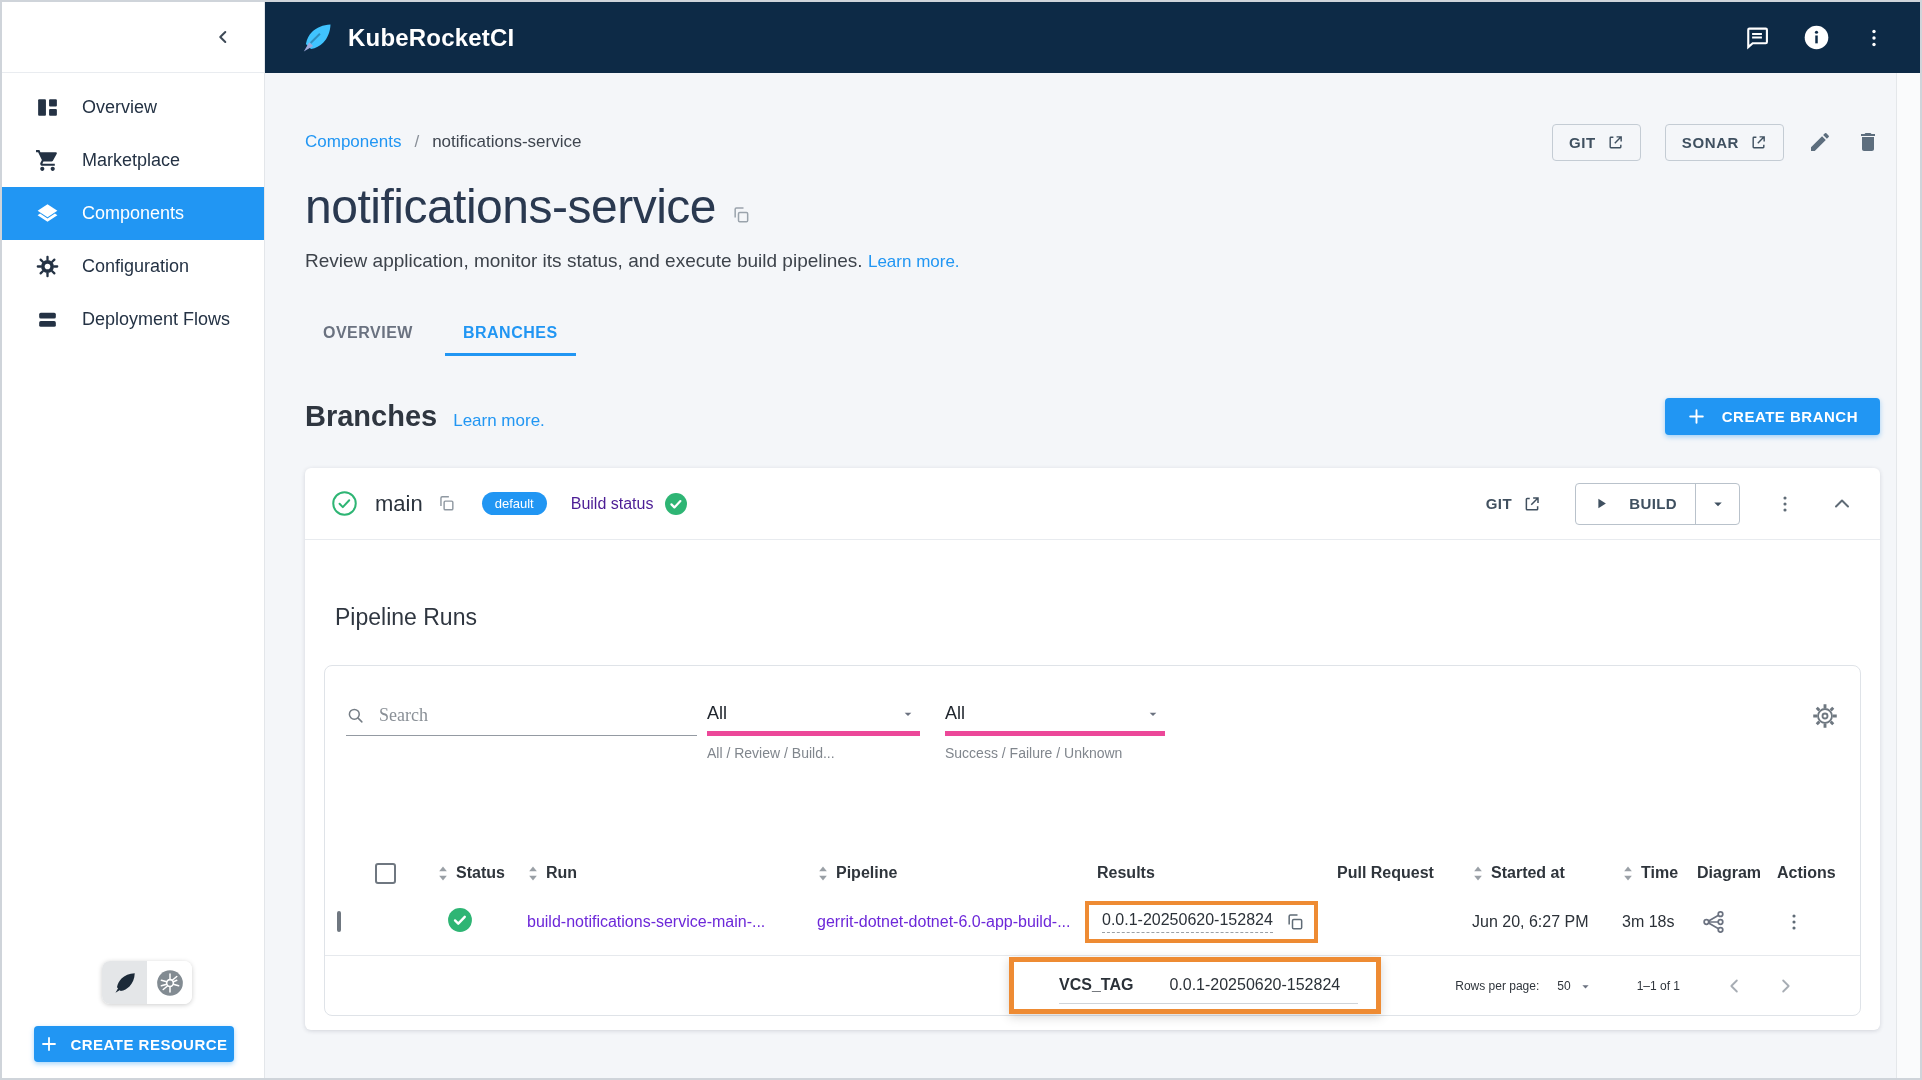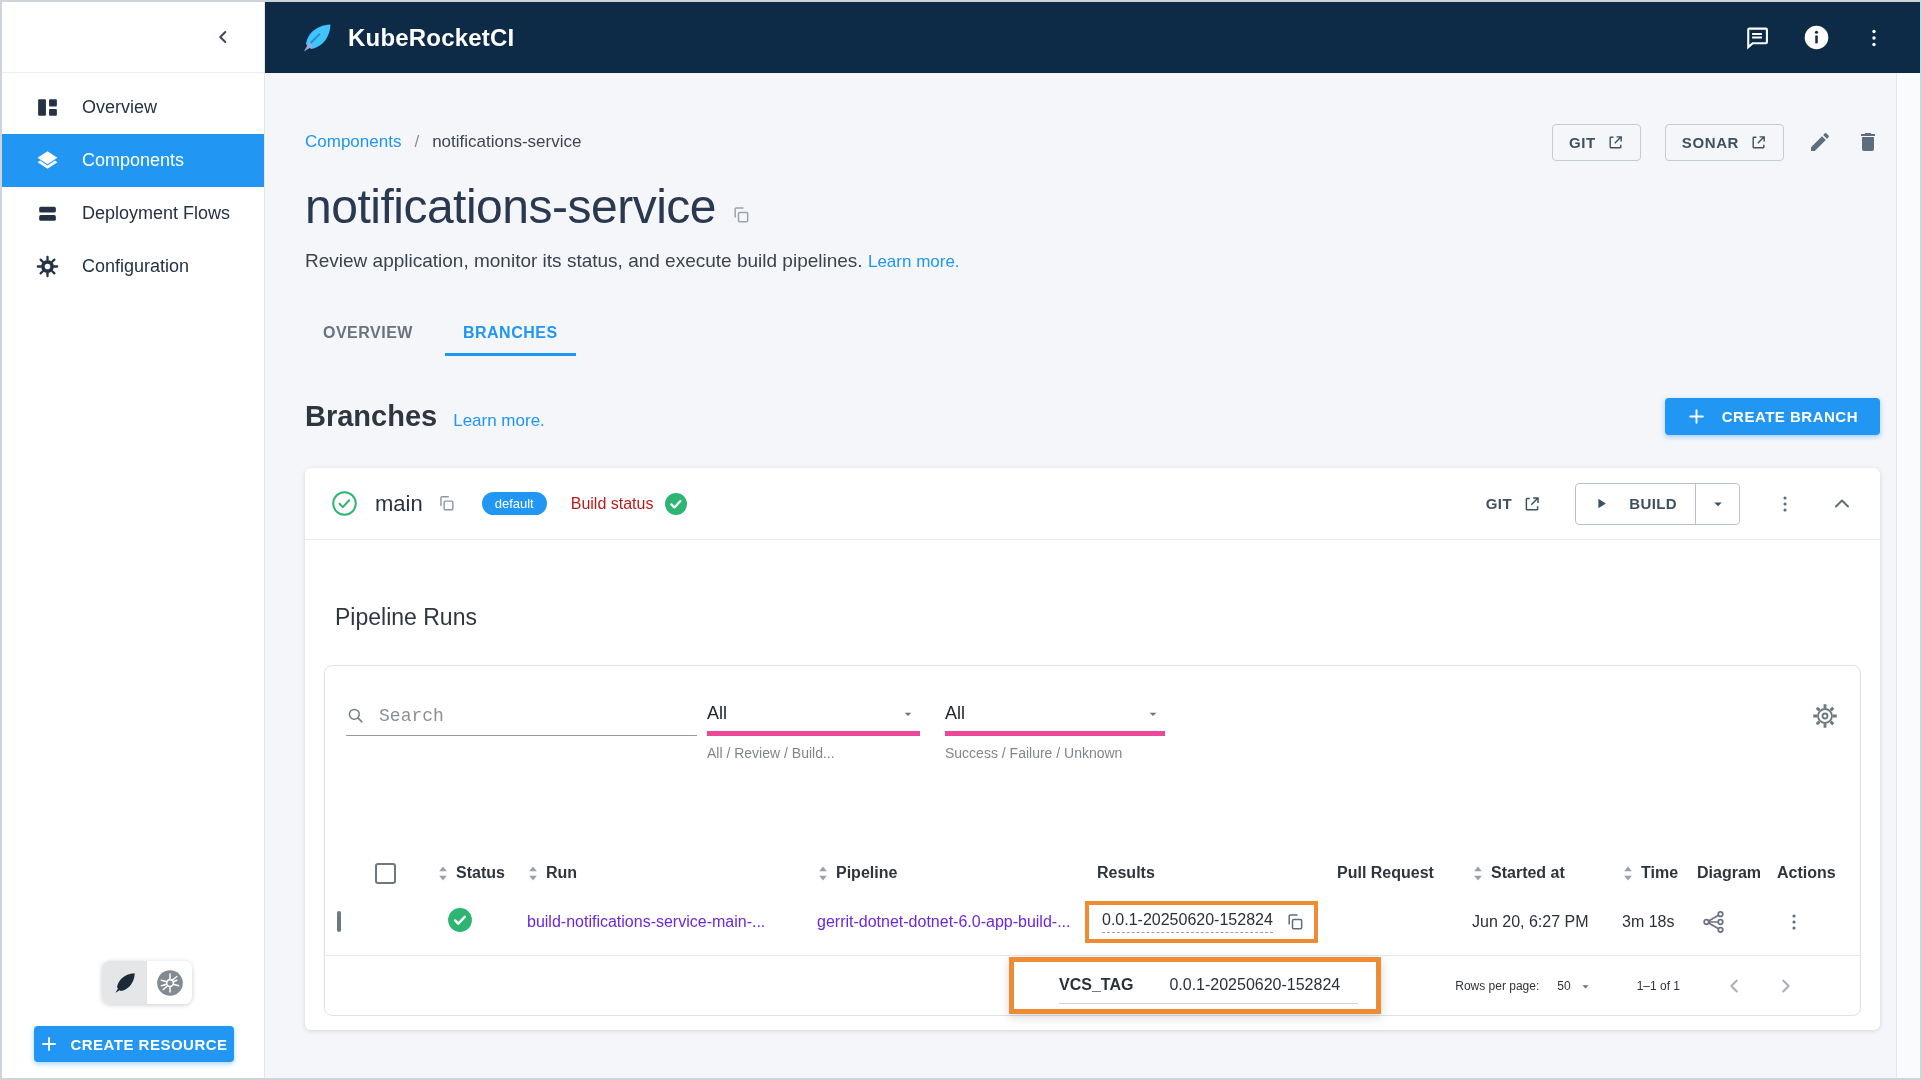--- a/index.html
+++ b/index.html
@@ -60,36 +60,36 @@
   .branches-heading .link { font-size:17px; }
   .btn-primary { height:37px; background:#2196f3; color:#fff; border:none; border-radius:4px; padding:14px 22px; font-size:15px; font-weight:700; letter-spacing:.5px; display:flex; align-items:center; gap:16px; cursor:pointer; box-shadow:0 2px 5px rgba(33,150,243,.4); font-family:inherit; }
 
   
   .branch-card { margin-top:33px; background:#fff; border-radius:6px; box-shadow:0 1px 4px rgba(30,40,60,.16); height:562px; }
   .branch-head { height:72px; display:flex; align-items:center; padding:8px 26px; border-bottom:1px solid #e8ebef; }
   .bh-left { display:flex; align-items:center; }
   .branch-name { font-size:22px; font-weight:500; color:#2b333d; margin-left:17px; }
   .name-copy { color:#8f98a1; margin-left:14px; display:flex; cursor:pointer; }
   .badge { background:#2196f3; color:#fff; font-size:13px; font-weight:500; padding:4px 13px; border-radius:13px; margin-left:26px; }
-  .build-status { font-size:16px; color:#b91c1c; margin-left:24px; }
+  .build-status { font-size:16px; color:#4c1d95; margin-left:24px; }
   .bs-check { margin-left:11px; display:flex; }
   .bh-right { margin-left:auto; display:flex; align-items:center; gap:34px; }
   .git-link { display:flex; align-items:center; gap:11px; font-size:15px; font-weight:600; letter-spacing:.5px; color:#41505f; cursor:pointer; }
   .split-btn { display:flex; border:1px solid #b9c2cb; border-radius:4px; height:42px; color:#3f5060; overflow:hidden; }
   .split-main { display:flex; align-items:center; gap:20px; padding:0 18px; font-size:15px; font-weight:600; letter-spacing:.4px; border-right:1px solid #b9c2cb; cursor:pointer; }
   .split-caret { width:43px; display:flex; align-items:center; justify-content:center; cursor:pointer; }
   .ghost-icon { color:#5f6b76; display:flex; cursor:pointer; }
 
   .pr-heading { margin:64px 0 0 30px; font-size:23px; font-weight:500; color:#2f3640; }
 
   
   .panel { margin:34px 19px 0; height:351px; border:1px solid #dfe3e8; border-radius:8px; position:relative; background:#fff; }
   .filters { position:absolute; top:30px; left:21px; right:20px; display:flex; align-items:flex-start; }
   .search-field { width:351px; height:40px; border-bottom:1px solid #949aa2; display:flex; align-items:center; gap:14px; color:#81888f; }
-  .search-field input { border:none; outline:none; font-size:18px; color:#2b3138; width:100%; background:transparent; font-family:Liberation Mono, monospace; }
+  .search-field input { border:none; outline:none; font-size:18px; color:#2b3138; width:100%; background:transparent; font-family:Liberation Serif, serif; }
   .search-field input::placeholder { color:#8a9097; }
   .select-field { margin-left:10px; width:213px; }
   .select-field + .select-field { margin-left:25px; width:220px; }
   .select-inner { height:40px; border-bottom:5px solid #ec4899; display:flex; align-items:center; justify-content:space-between; font-size:18px; color:#20262e; padding-right:4px; cursor:pointer; }
   .helper { margin-top:9px; font-size:14px; color:#80868d; }
   .gear-btn { margin-left:auto; margin-top:5px; color:#6e7780; cursor:pointer; display:flex; }
 
   .grid-cols { display:grid; grid-template-columns:100px 90px 290px 280px 240px 135px 150px 75px 80px auto; align-items:center; }
   .thead { position:absolute; top:182px; left:0; right:0; height:50px; }
   .th { display:flex; align-items:center; gap:7px; font-size:16px; font-weight:700; color:#2f353c; padding-left:12px; }
@@ -163,50 +163,56 @@
     </div>
     <div class="nav">
       <div class="nav-item">
         <svg viewBox="0 0 24 24" fill="currentColor">
             <rect x="3" y="4" width="7.5" height="16" rx="1"></rect>
             <rect x="13.5" y="4" width="7.5" height="7" rx="1"></rect>
             <rect x="13.5" y="13.5" width="7.5" height="6.5" rx="1"></rect>
           </svg>
         <span>Overview</span>
       </div>
+      <div class="nav-item">
+        <svg viewBox="0 0 24 24" fill="currentColor">
+            <path d="M7 18c-1.1 0-1.99.9-1.99 2S5.9 22 7 22s2-.9 2-2-.9-2-2-2zM1 2v2h2l3.6 7.59-1.35 2.45c-.16.28-.25.61-.25.96 0 1.1.9 2 2 2h12v-2H7.42c-.14 0-.25-.11-.25-.25l.03-.12.9-1.63h7.45c.75 0 1.41-.41 1.75-1.03l3.58-6.49A1 1 0 0 0 20 4H5.21l-.94-2H1zm16 16c-1.1 0-1.99.9-1.99 2s.89 2 1.99 2 2-.9 2-2-.9-2-2-2z"></path>
+          </svg>
+        <span>Marketplace</span>
+      </div>
       <div class="nav-item active">
         <svg viewBox="0 0 24 24" fill="currentColor">
             <path d="M12 3 2.5 9.3 12 15.6l9.5-6.3z"></path>
             <path d="M4.9 12.1 2.5 13.7 12 20l9.5-6.3-2.4-1.6L12 16.8z"></path>
           </svg>
         <span>Components</span>
-      </div>
-      <div class="nav-item">
-        <svg viewBox="0 0 24 24" fill="currentColor">
-            <rect x="4" y="5.5" width="16" height="5.6" rx="1.6"></rect>
-            <rect x="4" y="13.4" width="16" height="5.6" rx="1.6"></rect>
-          </svg>
-        <span>Deployment Flows</span>
       </div>
       <div class="nav-item">
         <svg viewBox="0 0 24 24" fill="currentColor">
             <g>
               <rect x="10.9" y="1.6" width="2.2" height="5" rx="1"></rect>
               <rect x="10.9" y="1.6" width="2.2" height="5" rx="1" transform="rotate(45 12 12)"></rect>
               <rect x="10.9" y="1.6" width="2.2" height="5" rx="1" transform="rotate(90 12 12)"></rect>
               <rect x="10.9" y="1.6" width="2.2" height="5" rx="1" transform="rotate(135 12 12)"></rect>
               <rect x="10.9" y="1.6" width="2.2" height="5" rx="1" transform="rotate(180 12 12)"></rect>
               <rect x="10.9" y="1.6" width="2.2" height="5" rx="1" transform="rotate(225 12 12)"></rect>
               <rect x="10.9" y="1.6" width="2.2" height="5" rx="1" transform="rotate(270 12 12)"></rect>
               <rect x="10.9" y="1.6" width="2.2" height="5" rx="1" transform="rotate(315 12 12)"></rect>
               <circle cx="12" cy="12" r="6.2"></circle>
               <circle cx="12" cy="12" r="2.7" fill="#fff"></circle>
             </g>
           </svg>
         <span>Configuration</span>
+      </div>
+      <div class="nav-item">
+        <svg viewBox="0 0 24 24" fill="currentColor">
+            <rect x="4" y="5.5" width="16" height="5.6" rx="1.6"></rect>
+            <rect x="4" y="13.4" width="16" height="5.6" rx="1.6"></rect>
+          </svg>
+        <span>Deployment Flows</span>
       </div>
     </div>
 
     <div class="toggle-group">
       <span class="toggle-btn selected">
         <svg width="26" height="26" viewBox="0 0 24 24">
             <path fill="#1c2a38" d="M21 3c-5 .2-9.3 2-12.2 4.9C6.6 10.1 5.2 12.8 4.6 16l3.4 3.4c3.2-.6 5.9-2 8.1-4.2C19 12.3 20.8 8 21 3z"></path>
             <path fill="#1c2a38" d="M6.8 14.8 3.2 21l6.2-3.6-2.6-2.6z"></path>
           </svg>
       </span>

